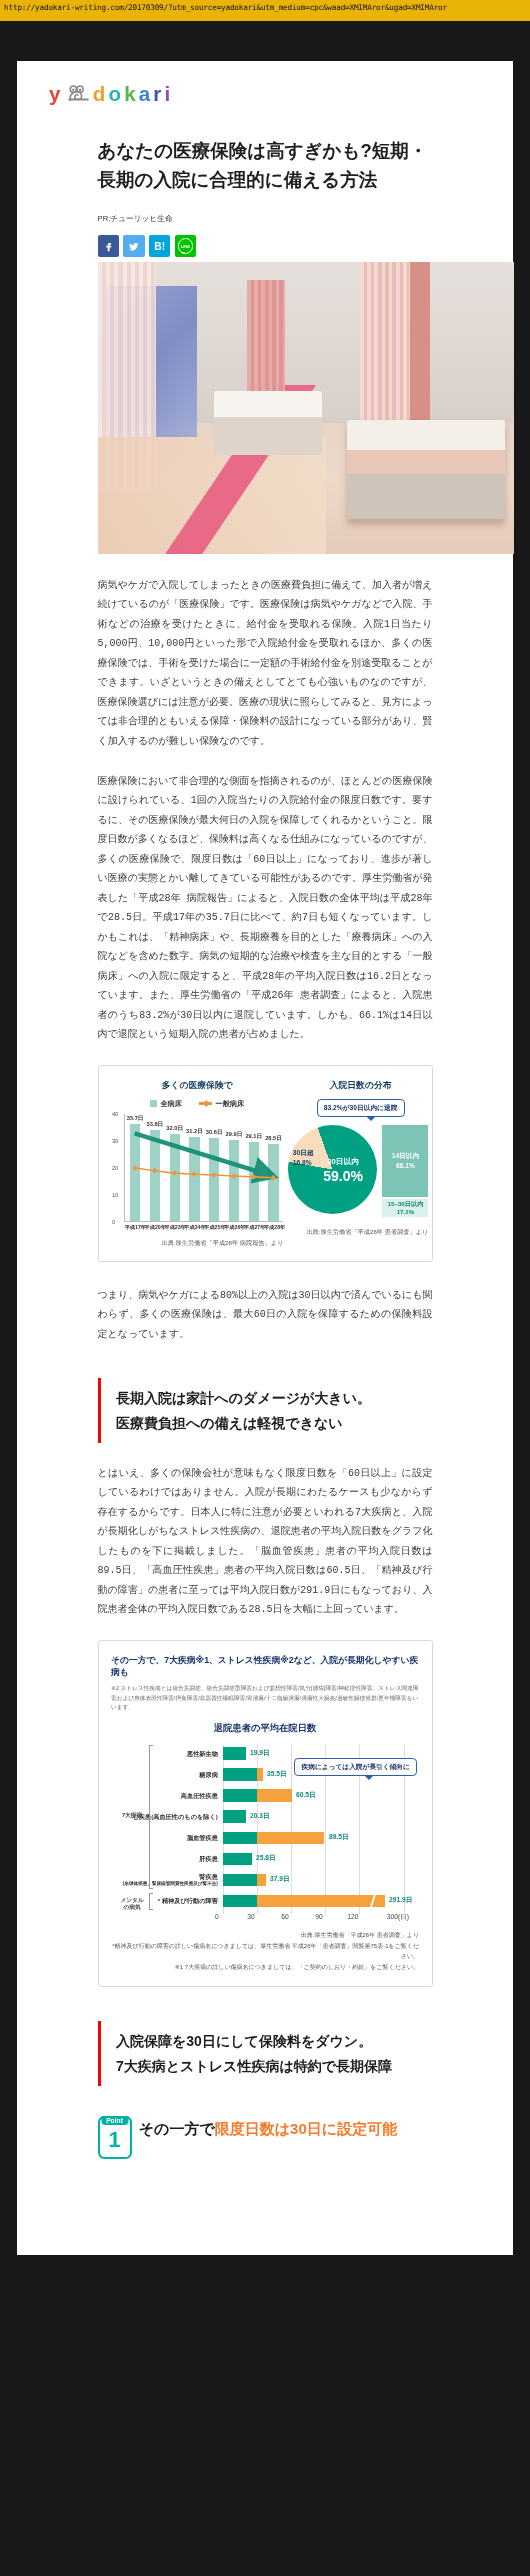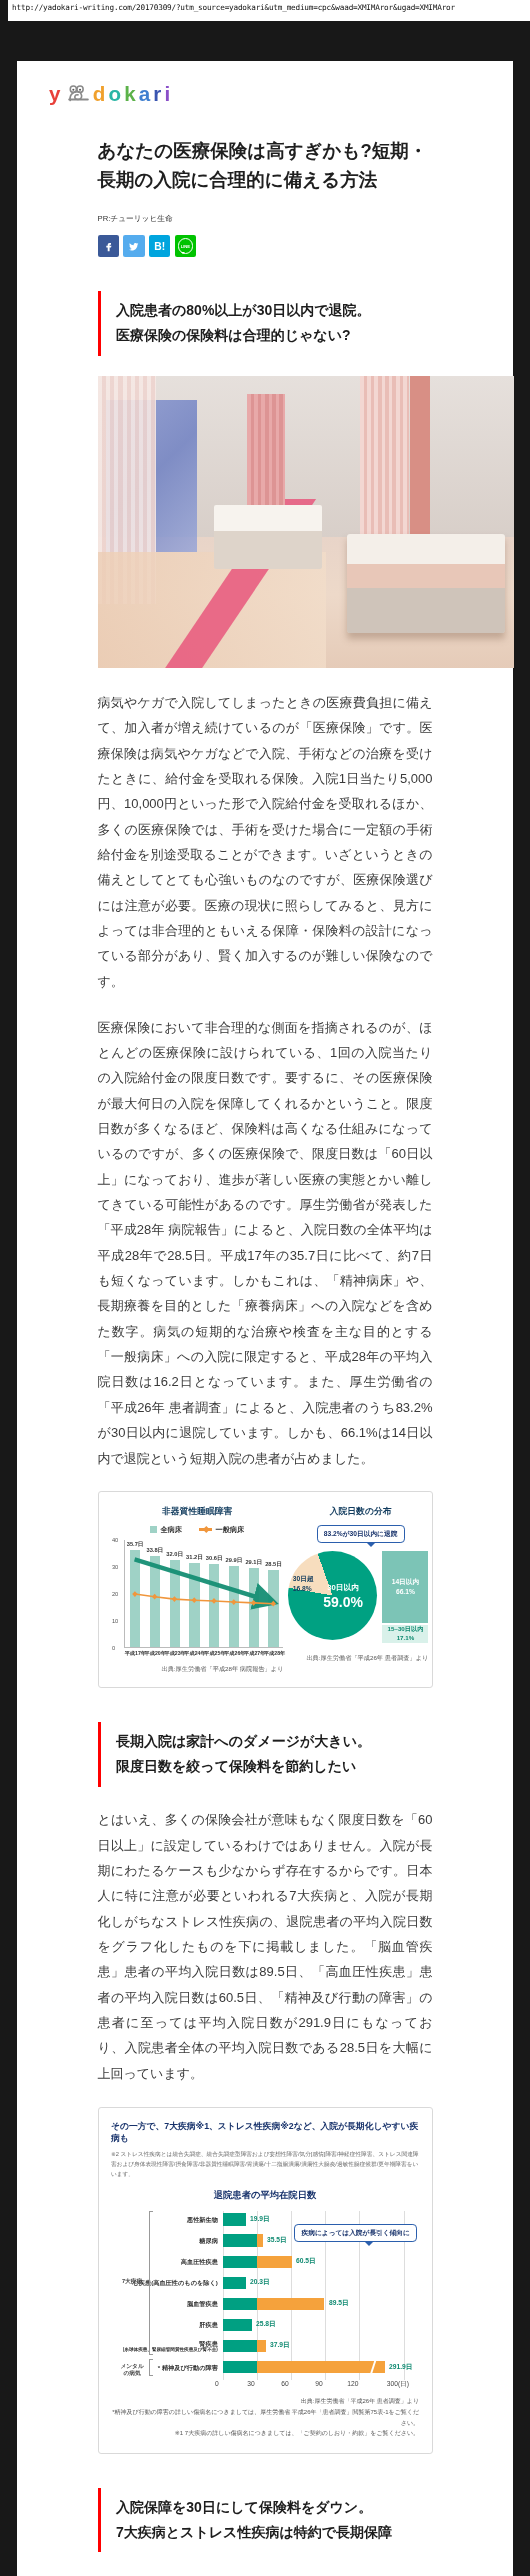--- a/index.html
+++ b/index.html
@@ -1,19 +1,19 @@
 <!DOCTYPE html>
 <html style="font-size:8.2px"><head>
 <meta charset="utf-8">
 <style>
   * { margin:0; padding:0; box-sizing:border-box; }
   html,body { width:530px; }
   body { background:#181818; font-family:"Liberation Sans","DejaVu Sans",sans-serif; }
 
-  .url-bar { background:#ffffff; height:20.6px; padding:3.1px 4.1px;margin-left:8px; }
+  .url-bar { background:#eab308; height:20.6px; padding:3.1px 4.1px; }
   .url-text { font-size:7.7px; color:#111; font-family:"DejaVu Sans Mono",monospace; letter-spacing:-0.2px; }
 
   .stage { background:#181818; padding:40px 0 0 0; }
   .panel { width:496px; margin:0 auto; background:#fff; padding:21.6px 0 77px 0; }
   .col { width:335px; margin:0 auto; }
 
   
   .logo { margin:0 0 31px 32px; display:flex; align-items:center; gap:2.1px; }
   .logo-letter { font-size:20.6px; font-weight:bold; letter-spacing:3.1px; }
   .snail { width:23px; height:19.6px; margin:0 1px; }
@@ -38,21 +38,21 @@
   .ph-window { position:absolute; top:8%; left:2%; width:22%; height:52%; background:linear-gradient(135deg,#7e8fd0 0%,#5f74c0 50%,#8fa0da 100%); opacity:.75; }
   .ph-curtain1 { position:absolute; top:0; left:0; width:14%; height:78%; background:repeating-linear-gradient(90deg,#f6e8e4 0 4.1px,#eed4cf 4.1px 8.2px); opacity:.9; }
   .ph-curtain2 { position:absolute; top:6%; left:36%; width:9%; height:46%; background:repeating-linear-gradient(90deg,#e8a9a9 0 3.6px,#dd9494 3.6px 7.2px); border-radius:0 0 4.1px 4.1px; }
   .ph-curtain3 { position:absolute; top:0; left:63%; width:12%; height:84%; background:repeating-linear-gradient(90deg,#f3d7d2 0 3.6px,#e9bdb6 3.6px 7.2px); }
   .ph-pillar { position:absolute; top:0; left:75%; width:5%; height:70%; background:#d88f85; }
   .ph-bed1 { position:absolute; bottom:12%; right:2%; width:38%; height:34%; background:linear-gradient(180deg,#f4efe9 0 30%,#e8c7b8 30% 55%,#cfc4ba 55% 100%); border-radius:3.1px; box-shadow:0 5.2px 7.2px rgba(120,90,70,.35); }
   .ph-bed2 { position:absolute; bottom:34%; left:28%; width:26%; height:22%; background:linear-gradient(180deg,#f7f3ee 0 40%,#ded4ca 40% 100%); border-radius:2.1px; }
   .ph-stripe { position:absolute; bottom:0; left:30%; width:9%; height:58%; background:#e8577d; transform:skewX(-34deg); opacity:.85; }
   .ph-floor-shade { position:absolute; bottom:0; left:0; width:55%; height:40%; background:linear-gradient(90deg,#eccdb4,#f2ddc9); opacity:.8; }
 
-  .para { font-size:13px; color:#3a3a3a; line-height:1.95; margin-bottom:20.6px; text-align:justify; }
+  .para { font-size:10px; color:#3a3a3a; line-height:1.95; margin-bottom:20.6px; text-align:justify;font-family:Liberation Mono, monospace; }
 
   
   .chart-box { border:0.5px solid #d9d9d9; border-radius:3.1px; padding:13.4px 12.4px; margin:6.2px 0 24px 0; background:#fff; }
   .c1-wrap { display:flex; gap:9.3px; }
   .c1-left { width:56%; }
   .c1-right { width:44%; position:relative; }
   .c-title { font-size:8.8px; font-weight:bold; color:#123c5e; text-align:center; margin-bottom:7.2px; }
   .c1-legend { display:flex; justify-content:center; gap:17px; font-size:7.2px; font-weight:bold; color:#333; margin-bottom:5.2px; }
   .lg-sq { display:inline-block; width:7.2px; height:7.2px; background:#9fd2c6; margin-right:3.1px; vertical-align:-1px; }
   .lg-line { display:inline-block; width:13.4px; height:2.1px; background:#f0963c; margin-right:3.1px; vertical-align:1.5px; position:relative; }
@@ -151,44 +151,41 @@
       <div class="share-btn" style="background: rgb(0, 165, 222);">
         <span>B!</span>
       </div>
       <div class="share-btn" style="background: rgb(0, 195, 0);">
         <span class="line-glyph">
               <span>LINE</span>
             </span>
       </div>
     </div>
 
-    <h2 class="h-red">
-      <span>入院患者の80%以上が30日以内で退院。</span><br><span>医療保険の保険料は合理的じゃない?</span>
-    </h2>
 
     <div class="photo">
       <div class="ph-wall"></div>
           <div class="ph-window"></div>
           <div class="ph-curtain1"></div>
       <div class="ph-floor-shade"></div>
           <div class="ph-stripe"></div>
       <div class="ph-curtain2"></div>
           <div class="ph-curtain3"></div>
           <div class="ph-pillar"></div>
       <div class="ph-bed2"></div>
           <div class="ph-bed1"></div>
     </div>
 
     <p class="para">病気やケガで入院してしまったときの医療費負担に備えて、加入者が増え続けているのが「医療保険」です。医療保険は病気やケガなどで入院、手術などの治療を受けたときに、給付金を受取れる保険。入院1日当たり5,000円、10,000円といった形で入院給付金を受取れるほか、多くの医療保険では、手術を受けた場合に一定額の手術給付金を別途受取ることができます。いざというときの備えとしてとても心強いものなのですが、医療保険選びには注意が必要。医療の現状に照らしてみると、見方によっては非合理的ともいえる保障・保険料の設計になっている部分があり、賢く加入するのが難しい保険なのです。</p>
     <p class="para">医療保険において非合理的な側面を指摘されるのが、ほとんどの医療保険に設けられている、1回の入院当たりの入院給付金の限度日数です。要するに、その医療保険が最大何日の入院を保障してくれるかということ。限度日数が多くなるほど、保険料は高くなる仕組みになっているのですが、多くの医療保険で、限度日数は「60日以上」になっており、進歩が著しい医療の実態とかい離してきている可能性があるのです。厚生労働省が発表した「平成28年 病院報告」によると、入院日数の全体平均は平成28年で28.5日。平成17年の35.7日に比べて、約7日も短くなっています。しかもこれは、「精神病床」や、長期療養を目的とした「療養病床」への入院などを含めた数字。病気の短期的な治療や検査を主な目的とする「一般病床」への入院に限定すると、平成28年の平均入院日数は16.2日となっています。また、厚生労働省の「平成26年 患者調査」によると、入院患者のうち83.2%が30日以内に退院しています。しかも、66.1%は14日以内で退院という短期入院の患者が占めました。</p>
 
     <div class="chart-box">
       <div class="c1-wrap">
         <div class="c1-left">
-          <div class="c-title">非器質性睡眠障害</div>
+          <div class="c-title">多くの医療保険で</div>
           <div class="c1-legend">
             <span><span class="lg-sq"></span><span>全病床</span></span>
             <span><span class="lg-line"></span><span>一般病床</span></span>
           </div>
           <div class="c1-plot" id="c1-plot">
             <div class="c1-bars" id="c1-bars">
                   <div class="c1-group">
                     <div class="c1-vlabel">35.7日</div>
                     <div class="c1-bar" style="height: 97px; background: rgb(159, 210, 198);"></div>
                   </div>
@@ -268,23 +265,24 @@
             <div class="stack">
               <div class="stack-top" id="stack-top" style="height: 72px;"><span><span>14日以内</span><br><span>66.1%</span></span></div>
               <div class="stack-bottom" id="stack-bottom" style="height: 18.5px;"><span><span>15~30日以内</span><br><span>17.1%</span></span></div>
             </div>
           </div>
           <div class="c-source">出典:厚生労働省「平成26年 患者調査」より</div>
         </div>
       </div>
     </div>
 
+    <p class="para">つまり、病気やケガによる80%以上の入院は30日以内で済んでいるにも関わらず、多くの医療保険は、最大60日の入院を保障するための保険料設定となっています。</p>
 
     <h2 class="h-red">
-      <span>長期入院は家計へのダメージが大きい。</span><br><span>限度日数を絞って保険料を節約したい</span>
+      <span>長期入院は家計へのダメージが大きい。</span><br><span>医療費負担への備えは軽視できない</span>
     </h2>
 
     <p class="para">とはいえ、多くの保険会社が意味もなく限度日数を「60日以上」に設定しているわけではありません。入院が長期にわたるケースも少なからず存在するからです。日本人に特に注意が必要といわれる7大疾病と、入院が長期化しがちなストレス性疾病の、退院患者の平均入院日数をグラフ化したものを下に掲載しました。「脳血管疾患」患者の平均入院日数は89.5日、「高血圧性疾患」患者の平均入院日数は60.5日、「精神及び行動の障害」の患者に至っては平均入院日数が291.9日にもなっており、入院患者全体の平均入院日数である28.5日を大幅に上回っています。</p>
 
     <div class="chart-box">
       <div class="c2-header">その一方で、7大疾病※1、ストレス性疾病※2など、入院が長期化しやすい疾病も</div>
       <div class="c2-note">※2 ストレス性疾病とは統合失調症、統合失調症型障害および妄想性障害/気分[感情]障害/神経症性障害、ストレス関連障害および身体表現性障害/摂食障害/非器質性睡眠障害/胃潰瘍/十二指腸潰瘍/潰瘍性大腸炎/過敏性腸症候群/更年期障害をいいます。</div>
       <div class="c2-title">退院患者の平均在院日数</div>
       <div class="c2-plot" id="c2-plot">
         <span class="callout c2-callout">疾病によっては入院が長引く傾向に</span>

